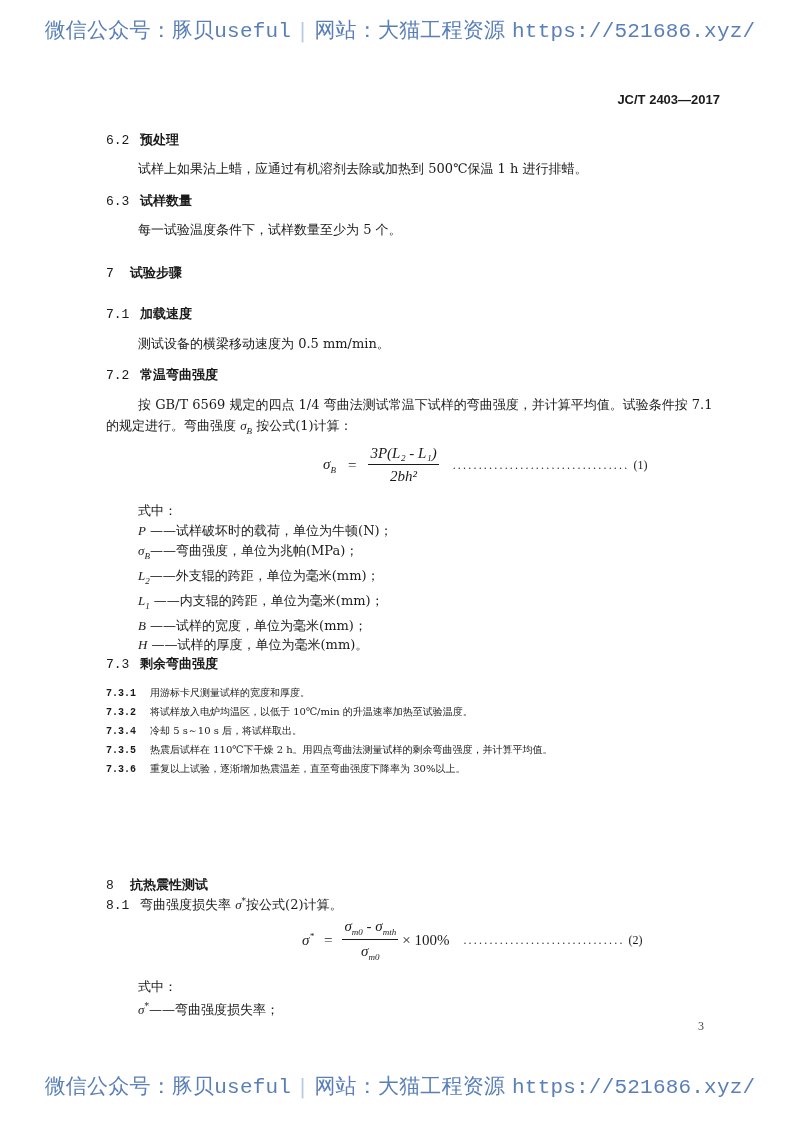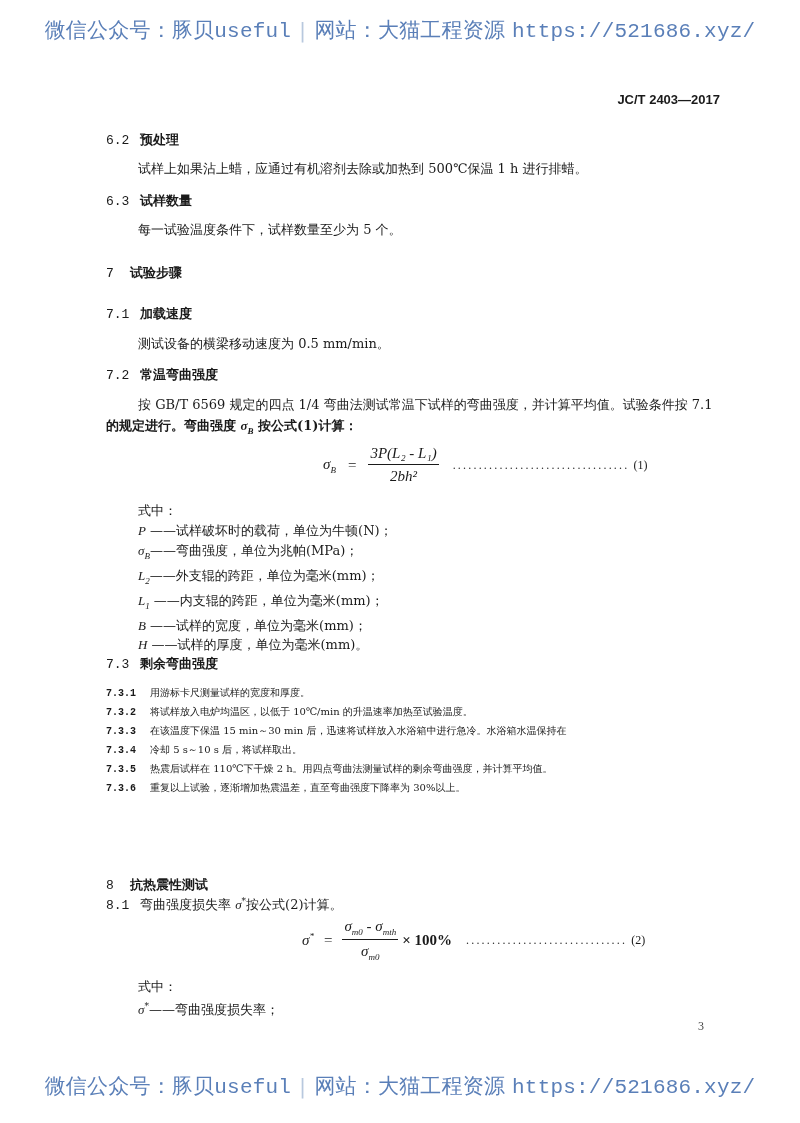--- a/index.html
+++ b/index.html
@@ -64,21 +64,21 @@
 
 <div class="abs h" style="top:305px; left:106px;">
   <span class="num" style="width:34px;">7.1</span><span>加载速度</span>
 </div>
 <div class="abs p" style="top:335px; left:138px;">测试设备的横梁移动速度为 0.5 mm/min。</div>
 
 <div class="abs h" style="top:366px; left:106px;">
   <span class="num" style="width:34px;">7.2</span><span>常温弯曲强度</span>
 </div>
 <div class="abs p" style="top:396px; left:138px; width:600px;">按 GB/T 6569 规定的四点 1/4 弯曲法测试常温下试样的弯曲强度，并计算平均值。试验条件按 7.1</div>
-<div class="abs p" style="top:417px; left:106px;font-weight:bold;">
+<div class="abs p" style="top:417px; left:106px;">
   <span>的规定进行。弯曲强度 </span><span class="math">σ</span><sub class="math">B</sub><span> 按公式(1)计算：</span>
 </div>
 
 <div class="abs" style="top:445px; left:323px; font-size:15px; display:flex; align-items:center;">
   <span class="math"><span>σ</span><sub>B</sub></span>
   <span class="math-up" style="margin:0 12px;">=</span>
   <span class="frac math">
     <span class="top">3P(L₂ - L₁)</span>
     <span class="bot">2bh²</span>
   </span>
@@ -95,42 +95,41 @@
   <div><span class="math">B</span><span> ——试样的宽度，单位为毫米(mm)；</span></div>
   <div><span class="math">H</span><span> ——试样的厚度，单位为毫米(mm)。</span></div>
 </div>
 
 <div class="abs h" style="top:655px; left:106px;">
   <span class="num" style="width:34px;">7.3</span><span>剩余弯曲强度</span>
 </div>
 <div class="abs" style="top:684px; left:106px; width:640px; line-height:20.5px;">
   <div class="item"><span class="num">7.3.1</span><span>用游标卡尺测量试样的宽度和厚度。</span></div>
   <div class="item"><span class="num">7.3.2</span><span>将试样放入电炉均温区，以低于 10℃/min 的升温速率加热至试验温度。</span></div>
-  <div class="item"><span class="num">7.3.3</span><span>在该温度下保温 15 min～30 min 后，迅速将试样放入水浴箱中进行急冷。水浴箱水温保持在</span></div>
   <div class="item"><span class="num">7.3.4</span><span>冷却 5 s～10 s 后，将试样取出。</span></div>
   <div class="item"><span class="num">7.3.5</span><span>热震后试样在 110℃下干燥 2 h。用四点弯曲法测量试样的剩余弯曲强度，并计算平均值。</span></div>
   <div class="item"><span class="num">7.3.6</span><span>重复以上试验，逐渐增加热震温差，直至弯曲强度下降率为 30%以上。</span></div>
 </div>
 
 <div class="abs h" style="top:850px; left:106px;margin-top:26px;">
   <span class="num" style="width:24px;">8</span><span>抗热震性测试</span>
 </div>
 
 <div class="abs p" style="top:892px; left:106px;">
   <span class="h" style="font-weight:normal;"><span class="num" style="font-family:'Liberation Mono',monospace; display:inline-block; width:34px;">8.1</span></span><span>弯曲强度损失率 </span><span class="math">σ</span><sup>*</sup><span>按公式(2)计算。</span>
 </div>
 
 <div class="abs" style="top:918px; left:302px; font-size:15px; display:flex; align-items:center;">
   <span class="math"><span>σ</span><sup>*</sup></span>
   <span class="math-up" style="margin:0 10px;">=</span>
   <span class="frac math">
     <span class="top"><span>σ</span><sub>m0</sub><span class="math-up"> - </span><span>σ</span><sub>mth</sub></span>
     <span class="bot"><span>σ</span><sub>m0</sub></span>
   </span>
-  <span class="math-up" style="margin-left:4px;font-weight:bold;">× 100%</span>
+  <span class="math-up" style="margin-left:4px;">× 100%</span>
   <span class="dots" style="margin-left:14px; font-size:12px;">...............................</span>
   <span class="math-up" style="margin-left:4px; font-size:12px;">(2)</span>
 </div>
 
 <div class="abs p" style="top:978px; left:138px;">式中：</div>
 <div class="abs p" style="top:997px; left:138px;">
   <div><span class="math">σ</span><sup>*</sup><span>——弯曲强度损失率；</span></div>
 </div>
 
 <div class="pgnum">3</div>

